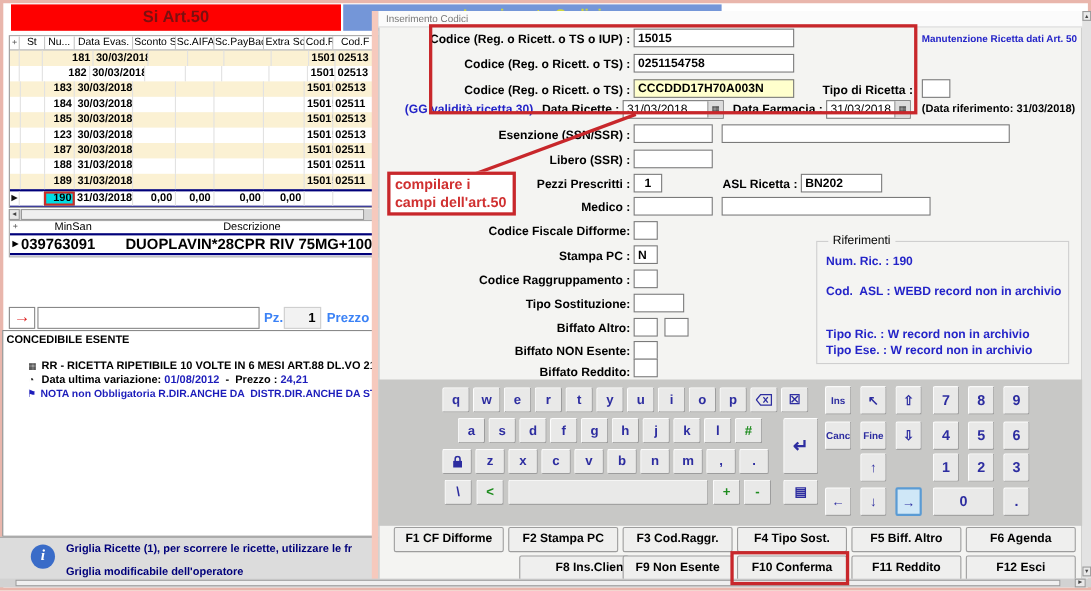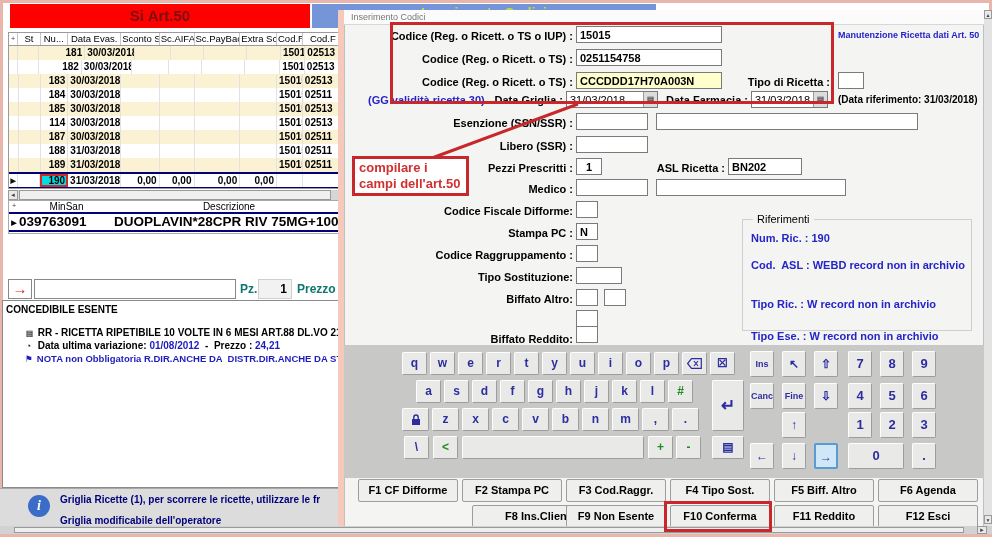--- a/index.html
+++ b/index.html
@@ -38,21 +38,21 @@
   
   #prod-grid { left:8px; top:200px; width:337px; height:34px; border:1px solid #aaa; background:#fff; overflow:hidden;}
   #prod-head { display:flex; height:13px; font-size:10px; border-bottom:2px solid #00007a; }
   #prod-row  { display:flex; height:18px; font-size:13.5px; font-weight:bold; border-bottom:2px solid #00007a; }
   .p-cell { overflow:hidden; white-space:nowrap; }
 
   
   #entry-arrow { left:8px; top:279px; width:24px; height:20px; background:#fff; border:1px solid #888;
     color:#dd2222; font-weight:bold; font-size:15px; text-align:center; line-height:18px; }
   #entry-input { left:34px; top:279px; width:202px; height:20px; border:1px solid #888; background:#fff; font:bold 12px "Liberation Sans",sans-serif; padding:0 3px;}
-  .lbl12 { font-weight:bold; font-size:12px; color:#0f766e; white-space:nowrap; }
+  .lbl12 { font-weight:bold; font-size:12px; color:#3b82f6; white-space:nowrap; }
   #pz-box { left:258px; top:279px; width:34px; height:20px; background:#f2f2f2; border:1px solid #cfcfcf;
     font-weight:bold; font-size:12px; text-align:right; line-height:18px; padding:0 4px; }
 
   
   #notes-panel { left:2px; top:300px; width:341px; height:188px; border:1px solid #8a8a8a; background:#fff; overflow:hidden; }
   .note-line { position:absolute; white-space:pre; font-weight:bold; color:#000; }
   .note-icon { display:inline-block; width:12px; color:#222; font-weight:normal; }
   .blue { color:#1d1dbb; }
 
   
@@ -187,21 +187,21 @@
         <div class="g-cell" style="width: 42px;"></div>
         <div class="g-cell" style="width: 38px;"></div>
         <div class="g-cell" style="width: 50px;"></div>
         <div class="g-cell" style="width: 40px;"></div>
         <div class="g-cell rt" style="width: 28px;">15015</div>
         <div class="g-cell" style="width: 45px;">02513</div>
       </div>
       <div class="g-row">
         <div class="g-cell" style="width: 10px;"></div>
         <div class="g-cell" style="width: 24px;"></div>
-        <div class="g-cell rt" style="width: 30px;">114</div>
+        <div class="g-cell rt" style="width: 30px;">123</div>
         <div class="g-cell" style="width: 58px;">30/03/2018</div>
         <div class="g-cell" style="width: 42px;"></div>
         <div class="g-cell" style="width: 38px;"></div>
         <div class="g-cell" style="width: 50px;"></div>
         <div class="g-cell" style="width: 40px;"></div>
         <div class="g-cell rt" style="width: 28px;">15015</div>
         <div class="g-cell" style="width: 45px;">02513</div>
       </div>
       <div class="g-row band">
         <div class="g-cell" style="width: 10px;"></div>
@@ -306,21 +306,21 @@
 
   <div class="flabel" style="left:353px;top:53px;width:220px;">Codice (Reg. o Ricett. o TS) :</div>
   <input class="fin" style="left: 576px; top: 49px; width: 146px;" value="0251154758">
 
   <div class="flabel" style="left:353px;top:76px;width:220px;">Codice (Reg. o Ricett. o TS) :</div>
   <input class="fin yellow" style="left: 576px; top: 72px; width: 146px;" value="CCCDDD17H70A003N">
   <div class="flabel" style="left:700px;top:76px;width:130px;">Tipo di Ricetta :</div>
   <input class="fin" style="left: 838px; top: 72px; width: 26px;">
 
   <div class="bluetext" style="left:368px;top:94px;font-size:11px;">(GG validità ricetta 30)</div>
-  <div class="flabel" style="left:480px;top:94px;width:83px;">Data Griglia :</div>
+  <div class="flabel" style="left:480px;top:94px;width:83px;">Data Ricette :</div>
   <div class="datebox" style="left:566px;top:91px;width:92px;">
     <input value="31/03/2018" style="">
     <span class="cal-btn">▦</span>
   </div>
   <div class="flabel" style="left:650px;top:94px;width:98px;">Data Farmacia :</div>
   <div class="datebox" style="left:751px;top:91px;width:77px;">
     <input value="31/03/2018" style="">
     <span class="cal-btn">▦</span>
   </div>
   <div class="blacktext" style="left:838px;top:94px;font-size:10px;text-align:center;">(Data riferimento: 31/03/2018)</div>
@@ -350,32 +350,33 @@
   <div class="flabel" style="left:353px;top:249px;width:220px;">Codice Raggruppamento :</div>
   <input class="fin ctr" style="left: 576px; top: 245px; width: 22px;">
 
   <div class="flabel" style="left:353px;top:271px;width:220px;">Tipo Sostituzione:</div>
   <input class="fin" style="left: 576px; top: 267px; width: 46px;">
 
   <div class="flabel" style="left:353px;top:293px;width:220px;">Biffato Altro:</div>
   <input class="fin ctr" style="left: 576px; top: 289px; width: 22px;">
   <input class="fin ctr" style="left: 604px; top: 289px; width: 22px;">
 
+  <div class="flabel" style="left:353px;top:314px;width:220px;">Biffato NON Esente:</div>
   <input class="fin ctr" style="left: 576px; top: 310px; width: 22px;">
 
   <div class="flabel" style="left:353px;top:333px;width:220px;">Biffato Reddito:</div>
   <input class="fin ctr" style="left: 576px; top: 326px; width: 22px;">
 
   <div class="abs" id="rif-box">
     <div id="rif-legend">Riferimenti</div>
     <div id="rif-lines">
         <div class="rif-line" style="top: 12px;">Num. Ric. : 190</div>
         <div class="rif-line" style="top: 39px;">Cod.  ASL : WEBD record non in archivio</div>
         <div class="rif-line" style="top: 66px; margin-top: 12px;">Tipo Ric. : W record non in archivio</div>
-        <div class="rif-line" style="top: 110px; text-align: center;">Tipo Ese. : W record non in archivio</div>
+        <div class="rif-line" style="top: 93px; text-align: center;">Tipo Ese. : W record non in archivio</div>
       </div>
   </div>
 
   <div class="abs" id="kb-strip"></div>
   <div class="abs" id="keyboard" style="left:0;top:0;width:992px;height:537px;pointer-events:none;">
       <div class="kb-key" style="left: 402px; top: 352px; width: 25px; height: 23px; line-height: 21px; pointer-events: auto;">q</div>
       <div class="kb-key" style="left: 430px; top: 352px; width: 25px; height: 23px; line-height: 21px; pointer-events: auto;">w</div>
       <div class="kb-key" style="left: 458px; top: 352px; width: 25px; height: 23px; line-height: 21px; pointer-events: auto;">e</div>
       <div class="kb-key" style="left: 486px; top: 352px; width: 25px; height: 23px; line-height: 21px; pointer-events: auto;">r</div>
       <div class="kb-key" style="left: 514px; top: 352px; width: 25px; height: 23px; line-height: 21px; pointer-events: auto;">t</div>

